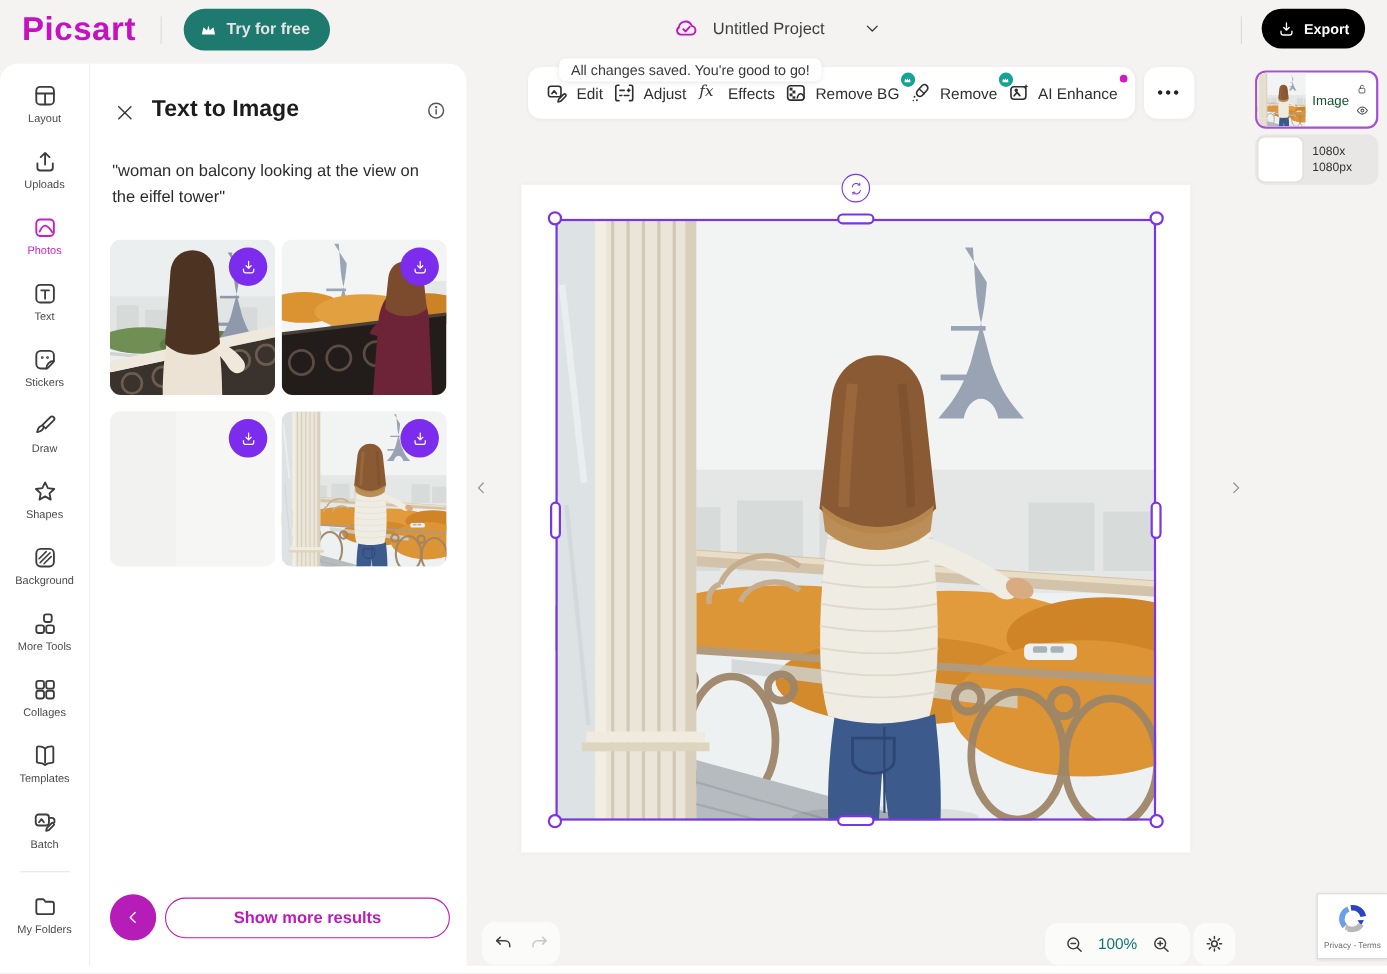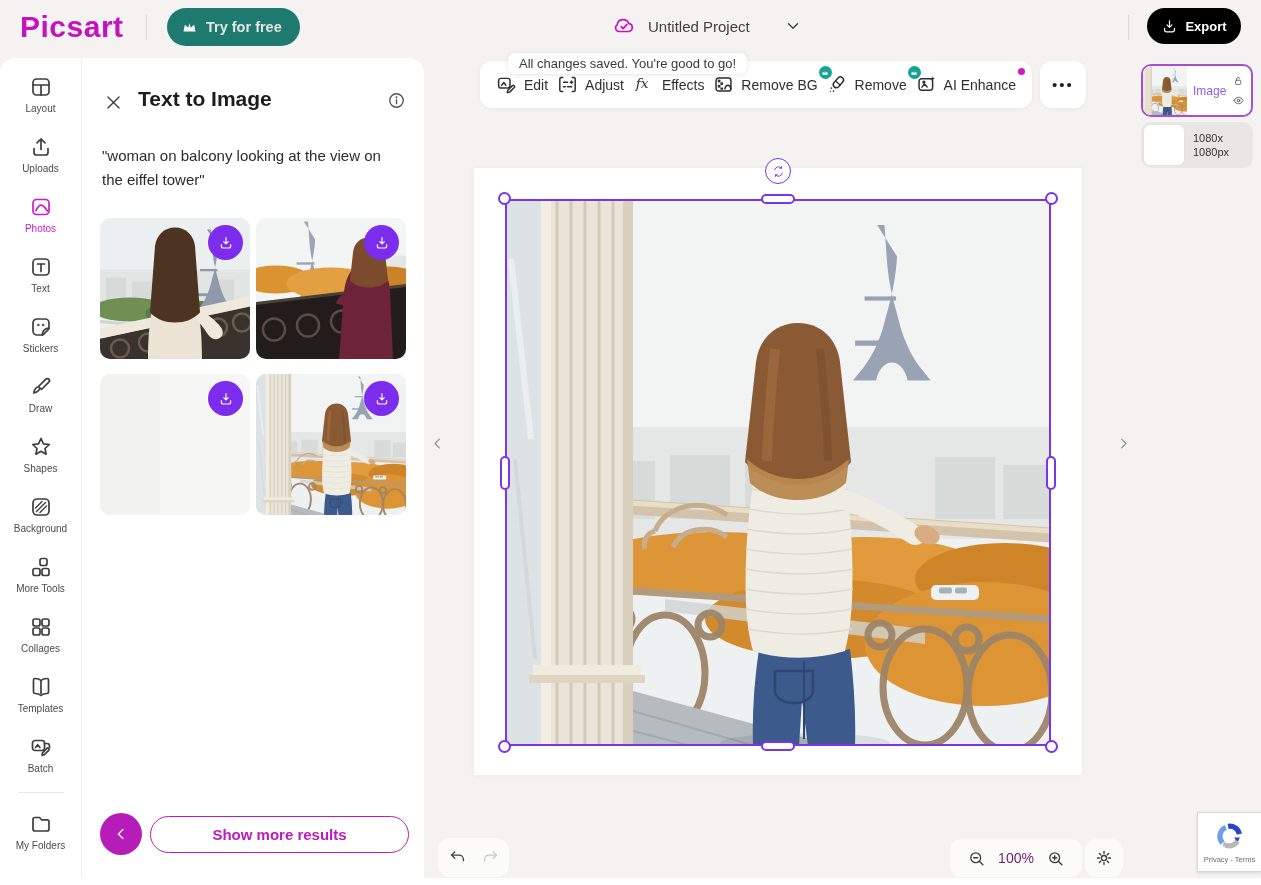--- a/index.html
+++ b/index.html
@@ -57,31 +57,31 @@
   .h.ph { width:34px; height:10px; border-radius:6px; }
   .h.pv { width:10px; height:34px; border-radius:6px; }
   .rot { position:absolute; left:calc(50% - 13px); top:-41px; width:26px; height:26px; border-radius:50%; background:#fff; border:1.5px solid #7a35e6; color:#7a35e6; display:flex; align-items:center; justify-content:center; cursor:pointer; }
   .collapse { position:absolute; width:24px; height:24px; color:#8b8b8b; display:flex; align-items:center; justify-content:center; cursor:pointer; }
 
   
   .layers { position:absolute; left:1141px; top:64px; width:112px; }
   .layer1 { height:53px; background:#fff; border:2px solid #a44fd4; border-radius:10px; display:flex; align-items:center; overflow:hidden; cursor:pointer; }
   .layer1 .lthumb { width:44px; height:49px; flex:none; overflow:hidden; border-radius:7px 0 0 7px; }
   .layer1 .lthumb svg { width:44px; height:49px; display:block; }
-  .layer1 .lname { font-size:12px; color:#8b5cf6; margin-left:6px; flex:1; }
+  .layer1 .lname { font-size:12px; color:#14532d; margin-left:6px; flex:1; }
   .lic { display:flex; flex-direction:column; gap:7px; margin-right:6px; color:#555; }
   .layer2 { margin-top:5px; height:46px; background:#e9e7e5; border-radius:10px; display:flex; align-items:center; cursor:pointer; }
   .layer2 .wthumb { width:40px; height:40px; background:#fff; border-radius:6px; margin-left:3px; flex:none; box-shadow:0 0 2px rgba(0,0,0,.08); }
   .layer2 .sz { font-size:11px; color:#333; margin-left:9px; line-height:1.3; }
 
   
   .undo-box { position:absolute; left:438px; top:838px; width:71px; height:39px; background:#fbfbfa; border-radius:12px; display:flex; align-items:center; justify-content:center; gap:14px; }
   .undo-box .u1 { color:#3f3f3f; cursor:pointer; } .undo-box .u2 { color:#c9c7c4; cursor:pointer; }
   .zoom-box { position:absolute; left:950px; top:839px; width:132px; height:38px; background:#fbfbfa; border-radius:12px; display:flex; align-items:center; justify-content:center; gap:12px; color:#3c3c3c; }
-  .zoom-box .zl { font-size:14px; color:#701a75; }
+  .zoom-box .zl { font-size:14px; color:#0f766e; }
   .gear-box { position:absolute; left:1085px; top:839px; width:38px; height:38px; background:#fbfbfa; border-radius:12px; display:flex; align-items:center; justify-content:center; color:#3c3c3c; cursor:pointer; }
   .recaptcha { position:absolute; left:1197px; top:812px; width:64px; height:60px; background:#fff; border:1px solid #d8d8d8; border-right:none; box-shadow:0 1px 3px rgba(0,0,0,.12); display:flex; flex-direction:column; align-items:center; justify-content:center; gap:0; }
   .recaptcha .rc-txt { font-size:7.5px; color:#6b6b6b; }
   .bottom-strip { position:absolute; left:0; bottom:0; width:100%; height:7px; background:#fff; }
 </style>
 </head>
 <body>
 
 <svg width="0" height="0" style="position:absolute" aria-hidden="true">
   <defs>

